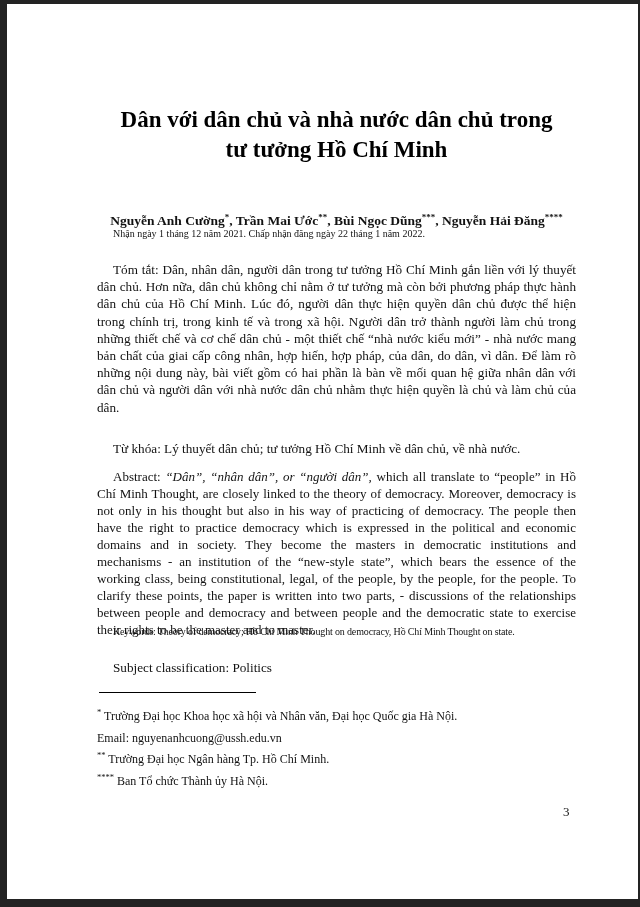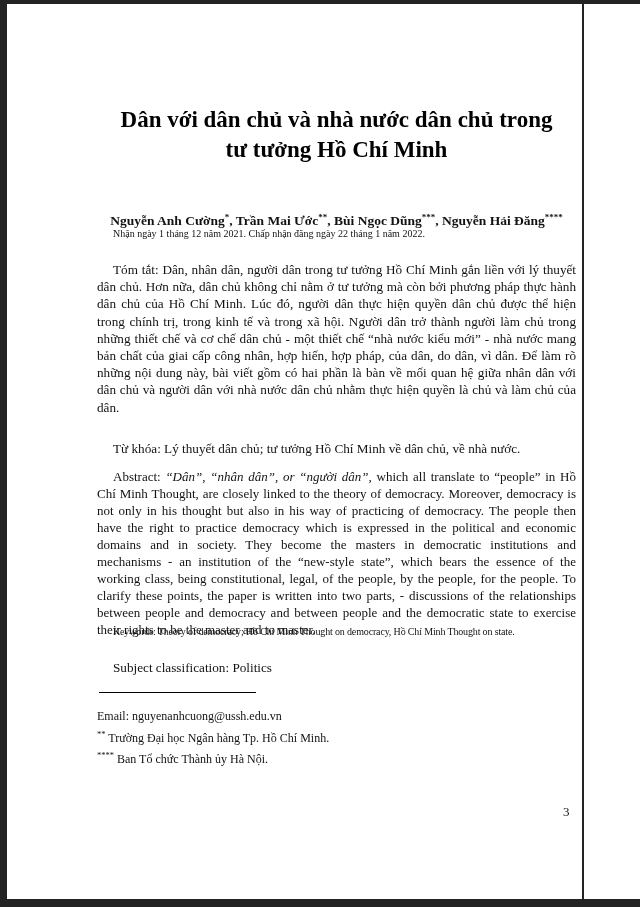--- a/index.html
+++ b/index.html
@@ -1,18 +1,18 @@
 <!DOCTYPE html>
 <html><head>
 <meta charset="utf-8">
 <style>
   html,body{margin:0;padding:0;}
   body{width:640px;height:907px;background:#fff;overflow:hidden;}
   .page{
-    position:relative;width:584px;height:907px;background:#ffffff;
+    position:relative;width:640px;height:907px;background:#ffffff;
     font-family:"Liberation Serif","DejaVu Serif",serif;color:#121212;
   }
   
   .border-left{position:absolute;left:0;top:0;width:7px;height:907px;background:#232323;}
   .border-top{position:absolute;left:0;top:0;width:640px;height:4px;background:#232323;}
   .border-right{position:absolute;right:0;top:0;width:2px;height:907px;background:#232323;}
   .border-bottom{position:absolute;left:0;top:899px;width:640px;height:8px;background:#232323;}
 
   .content-block{position:absolute;left:97px;width:479px;}
 
@@ -74,20 +74,21 @@
     <span class="label-b">Keywords:</span><span> Theory of democracy; Hồ Chí Minh Thought on democracy, Hồ Chí Minh Thought on state.</span>
   </div>
 
   <div class="content-block line-field subject">
     <span class="label-b">Subject classification:</span><span> Politics</span>
   </div>
 
   <div class="sep-line"></div>
 
   <div class="content-block footnotes">
+    <div><sup>*</sup><span> Trường Đại học Khoa học xã hội và Nhân văn, Đại học Quốc gia Hà Nội.</span></div>
     <div><sup></sup><span>Email: nguyenanhcuong@ussh.edu.vn</span></div>
     <div><sup>**</sup><span> Trường Đại học Ngân hàng Tp. Hồ Chí Minh.</span></div>
     <div><sup>****</sup><span> Ban Tổ chức Thành ủy Hà Nội.</span></div>
   </div>
 
   <div class="page-number">3</div>
 
 </div>
 
 </body></html>

